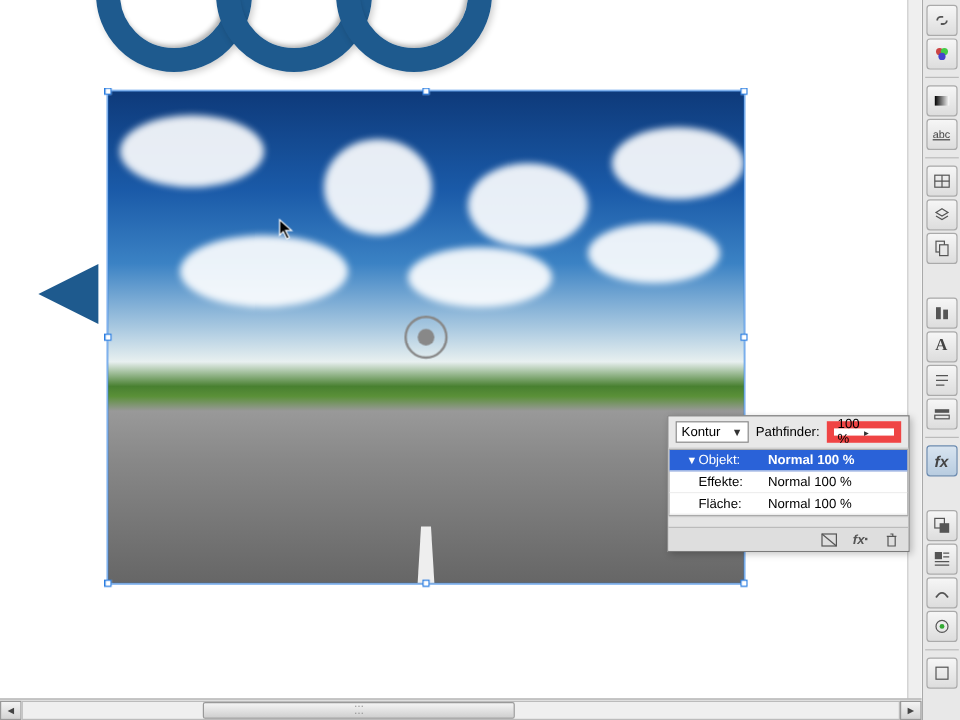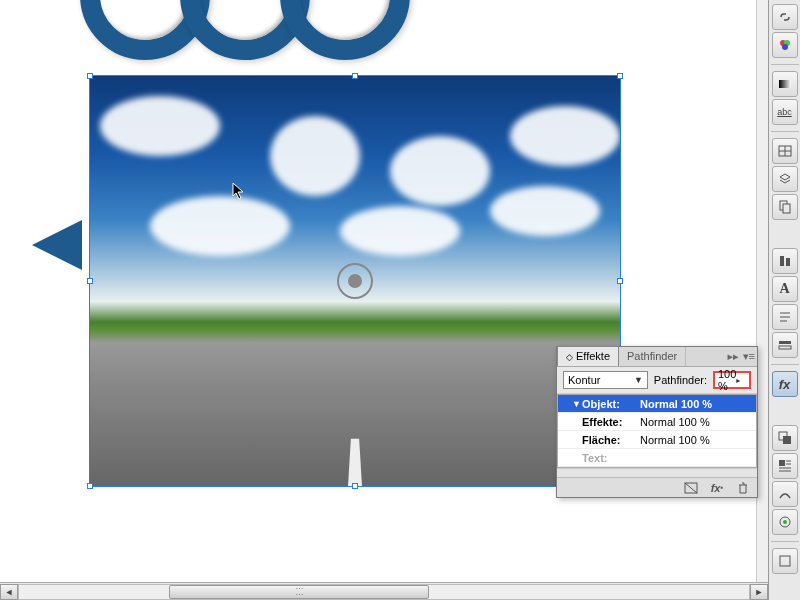--- a/index.html
+++ b/index.html
@@ -44,30 +44,30 @@
 .panel-tabs { display: flex; align-items: stretch; height: 20px; background: #d8d8d8; border-bottom: 1px solid #aaa; }
 .panel-tab { padding: 3px 8px; color: #555; border-right: 1px solid #bbb; cursor: pointer; }
 .panel-tab.active { background: #e8e8e8; color: #000; border-top: 1px solid #888; border-left: 1px solid #888; border-right: 1px solid #888; margin-top: -1px; }
 .panel-tab-spacer { flex: 1; }
 .panel-collapse { width: 16px; display: flex; align-items: center; justify-content: center; cursor: pointer; color: #666; }
 .panel-menu { width: 16px; display: flex; align-items: center; justify-content: center; cursor: pointer; color: #666; }
 
 .panel-row1 { display: flex; align-items: center; padding: 4px 6px; gap: 6px; border-bottom: 1px solid #ccc; }
 .select { flex: 1; height: 18px; background: #fff; border: 1px solid #888; padding: 1px 4px; display: flex; align-items: center; justify-content: space-between; cursor: pointer; }
 .select .caret { font-size: 9px; color: #333; }
-.opacity-field { width: 38px; height: 18px; background: #fff; border: 2px solid #ef4444; padding: 1px 3px; display: flex; align-items: center; }
+.opacity-field { width: 62px; height: 18px; background: #fff; border: 6px solid #ef4444; padding: 1px 3px; display: flex; align-items: center; }
 .opacity-field span { flex: 1; }
 .opacity-field .caret { font-size: 8px; color: #333; }
 
 .target-list { background: #fff; border: 1px solid #aaa; margin: 0; }
 .target-row { display: flex; align-items: center; height: 18px; padding: 0 8px 0 14px; border-bottom: 1px solid #eee; }
 .target-row.selected { background: #2a62d8; color: #fff; }
 .target-row.selected .tri { color: #fff; }
 .target-row .tri { display: inline-block; width: 10px; color: #666; font-size: 9px; }
-.target-row .lbl { width: 58px; font-weight: bold; }
+.target-row .lbl { width: 58px; }
 .target-row.disabled { color: #aaa; }
 
 .panel-row3 { display: flex; align-items: center; padding: 4px 6px; gap: 12px; border-top: 1px solid #ccc; background: #e4e4e4; }
 .chk { width: 12px; height: 12px; background: #fff; border: 1px solid #888; display: inline-block; margin-right: 4px; vertical-align: middle; }
 
 .panel-footer { display: flex; align-items: center; justify-content: flex-end; height: 20px; padding: 0 6px; gap: 10px; border-top: 1px solid #bbb; background: #dedede; }
 .panel-footer .ico { width: 16px; height: 14px; display: flex; align-items: center; justify-content: center; color: #555; cursor: pointer; }
 
 
 .hscroll { position: absolute; left: 0; bottom: 0; width: 768px; height: 18px; background: #e8e8e8; border-top: 1px solid #aaa; display: flex; align-items: center; }
@@ -130,27 +130,20 @@
   <div class="hscroll">
     <div class="arrow">◄</div>
     <div class="track">
       <div class="thumb"></div>
     </div>
     <div class="arrow">►</div>
   </div>
 </div>
 
 <div class="panel">
-  <div class="panel-tabs">
-    <div class="panel-tab active"><span style="font-size:9px">◇</span> <span>Effekte</span></div>
-    <div class="panel-tab">Pathfinder</div>
-    <div class="panel-tab-spacer"></div>
-    <div class="panel-collapse">▸▸</div>
-    <div class="panel-menu">▾≡</div>
-  </div>
 
   <div class="panel-row1">
     <div class="select">
       <span>Kontur</span>
         <span class="caret">▼</span>
     </div>
     <span>Pathfinder:</span>
     <div class="opacity-field">
       <span>100 %</span>
         <span class="caret">▸</span>
@@ -165,25 +158,20 @@
     </div>
     <div class="target-row">
       <span class="tri"></span>
       <span class="lbl">Effekte:</span>
       <span>Normal 100 %</span>
     </div>
     <div class="target-row">
       <span class="tri"></span>
       <span class="lbl">Fläche:</span>
       <span>Normal 100 %</span>
-    </div>
-    <div class="target-row disabled">
-      <span class="tri"></span>
-      <span class="lbl">Text:</span>
-      <span></span>
     </div>
   </div>
 
   <div class="panel-row3">
   </div>
 
   <div class="panel-footer">
     <div class="ico">
         <svg width="14" height="12">
           <rect x="1" y="1" width="12" height="10" fill="none" stroke="#555"></rect>

